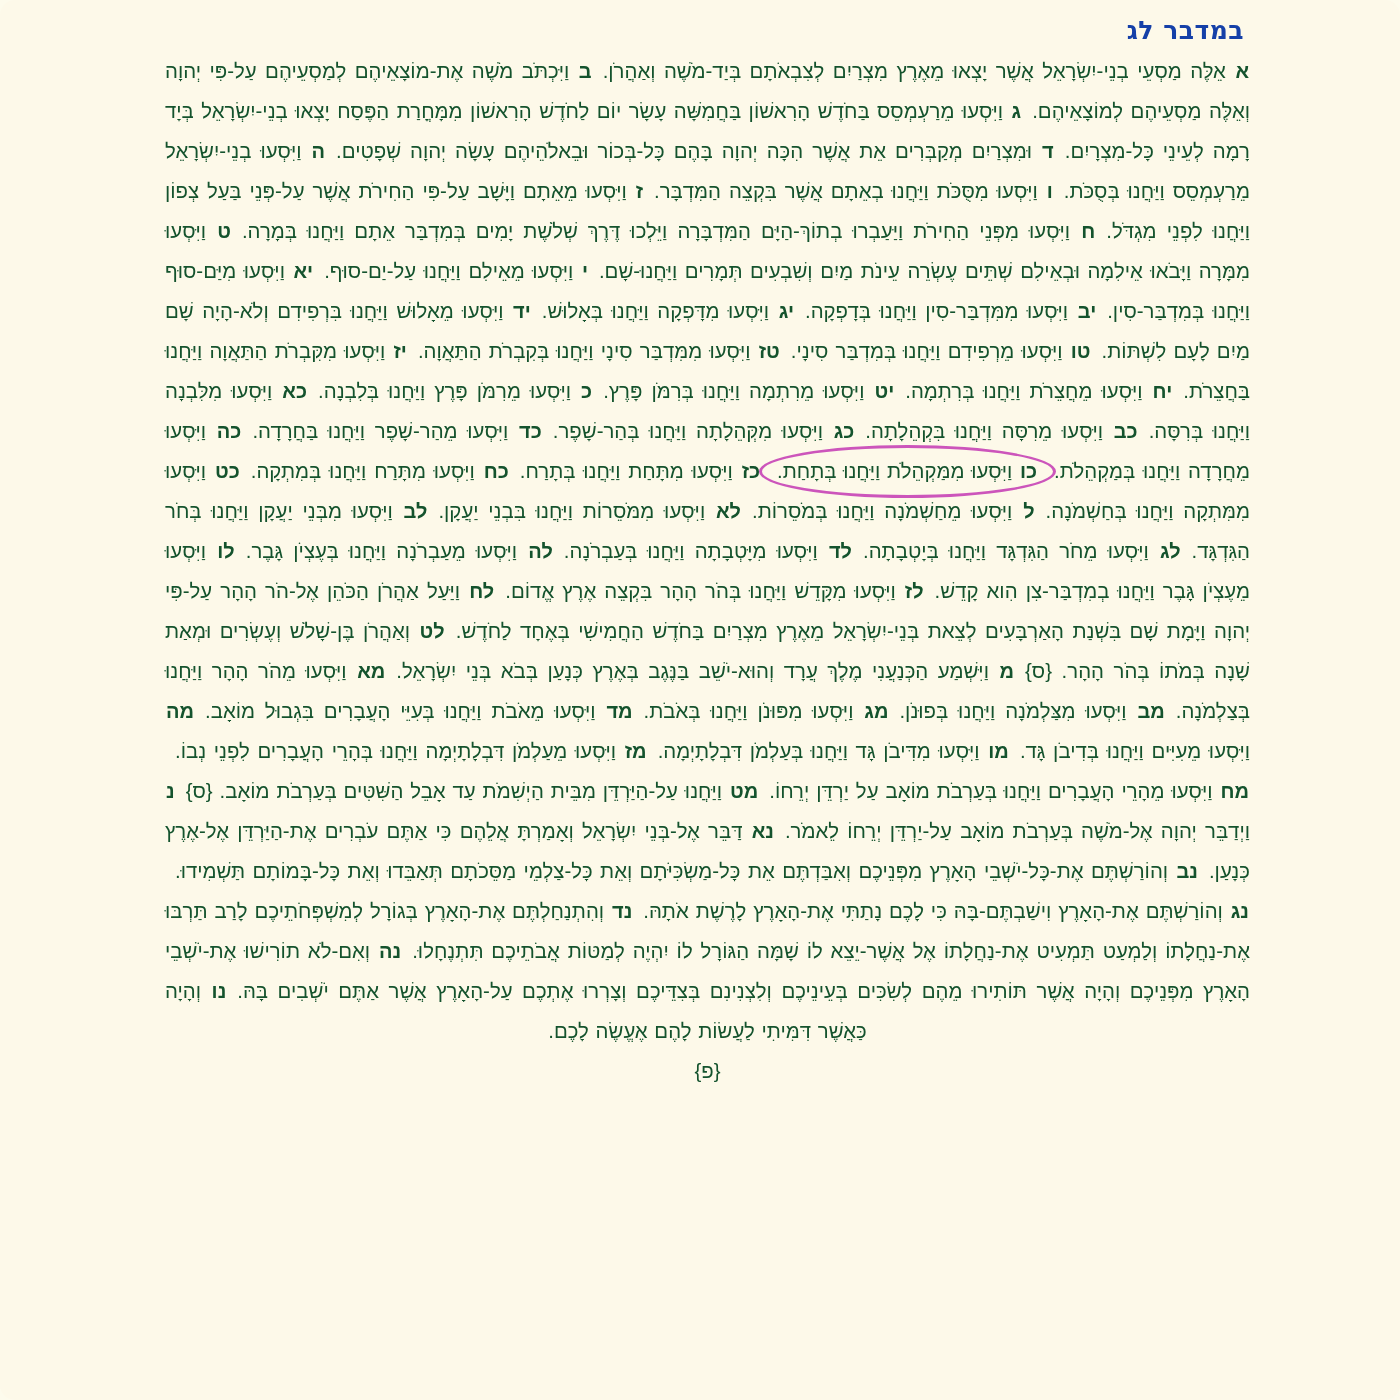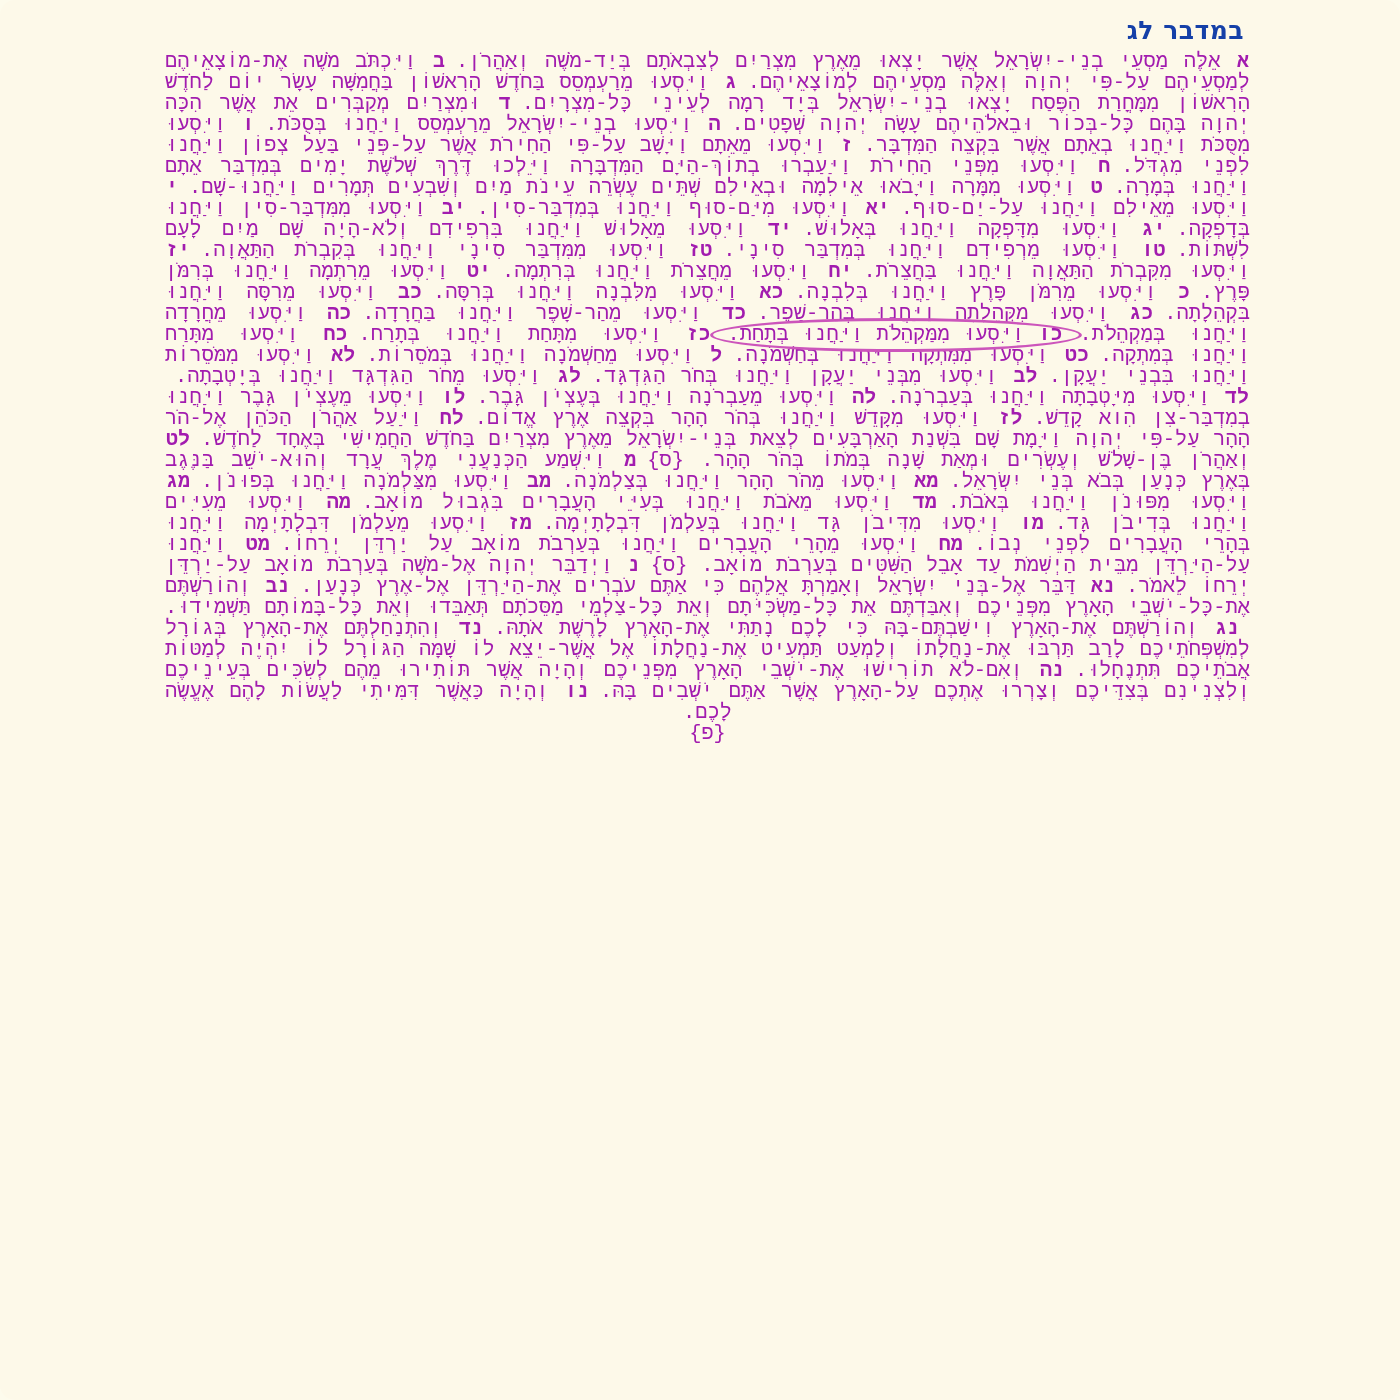--- a/index.html
+++ b/index.html
@@ -30,23 +30,23 @@
     font-size: 25px;
     letter-spacing: 0.5px;
     margin: 6px 6px 6px 0;
     font-family: "DejaVu Sans", sans-serif;
   }
   .body-text {
     text-align: justify;
     text-align-last: center;
     direction: rtl;
     font-size: 20.4px;
-    line-height: 21px;
-    font-family: Liberation Mono, monospace;
-    color: #a21caf;
+    line-height: 40px;
+    font-family: Liberation Sans, sans-serif;
+    color: #14532d;
     word-spacing: 1px;
   }
   .vnum {
     font-weight: bold;
     font-size: 20px;
     padding: 0 1px;
   }
   .seg {
     white-space: normal;
   }

